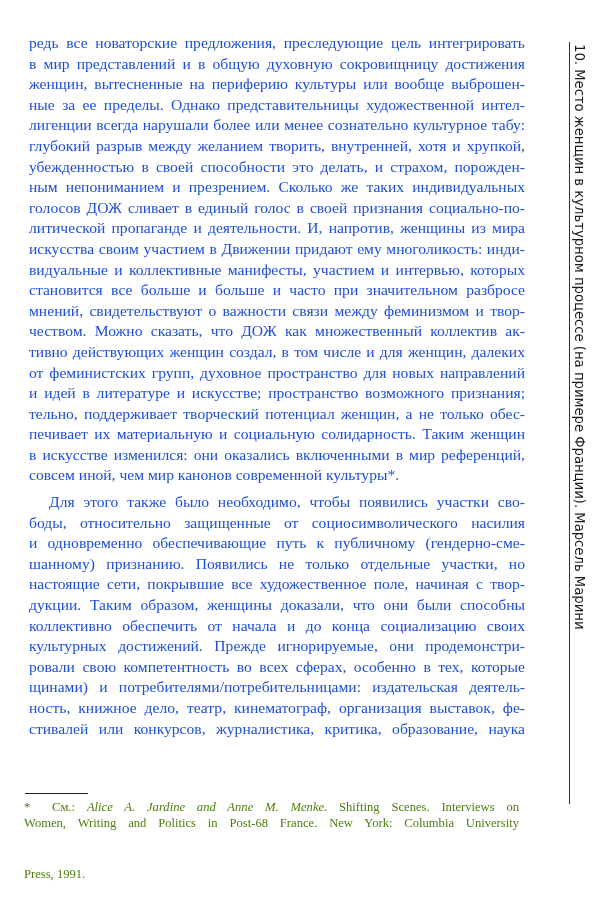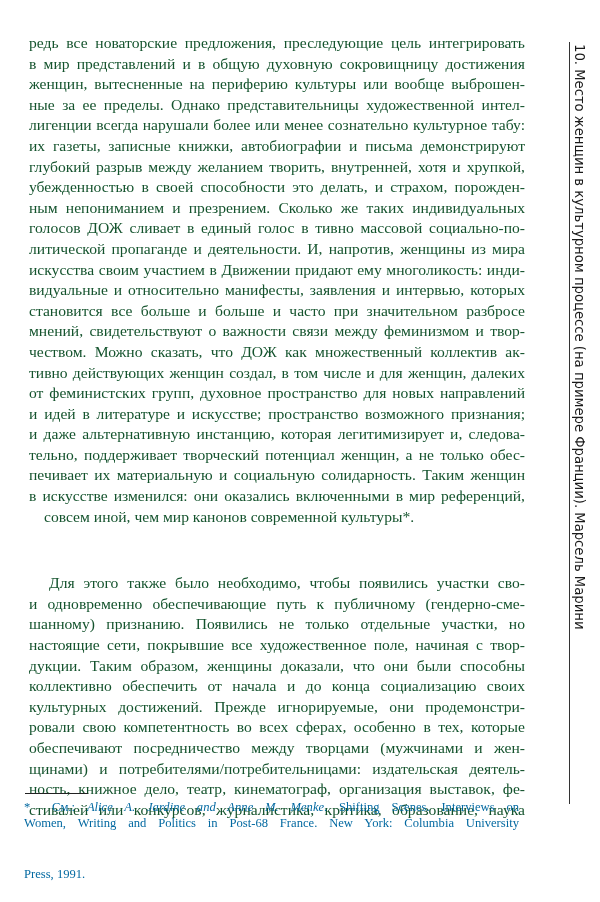--- a/index.html
+++ b/index.html
@@ -1,34 +1,34 @@
 <!DOCTYPE html>
 <html><head>
   <meta charset="utf-8">
   <style>
     html, body { margin: 0; padding: 0; background: #ffffff; }
     body { width: 600px; height: 902px; position: relative; overflow: hidden; }
     .page { position: absolute; left: 0; top: 0; width: 600px; height: 902px; background: #fff; }
     .body-text {
       position: absolute; left: 29px; top: 33px; width: 496px;
       font-family: "Liberation Serif", "DejaVu Serif", serif;
-      font-size: 15.6px; line-height: 20.6px; color: #14532d;
+      font-size: 15.6px; line-height: 20.6px; color: #1d4ed8;
     }
     .line { display: block; white-space: nowrap; text-align: justify; text-align-last: justify; height: 20.6px; overflow: hidden; }
-    .line.last { text-align-last: left; margin-left: 15px; }
-    .line.indent { padding-left: 20px; margin-top: 40px; }
+    .line.last { text-align-last: left; }
+    .line.indent { padding-left: 20px; }
     .para-gap { height: 6px; }
     .fn-rule {
       position: absolute; left: 25px; top: 793px; width: 63px; height: 0;
       border-top: 1px solid #222;
     }
     .footnote {
       position: absolute; left: 24px; top: 800px; width: 495px;
       font-family: "Liberation Serif", "DejaVu Serif", serif;
-      font-size: 12.6px; line-height: 15.5px; color: #0369a1;
+      font-size: 12.6px; line-height: 15.5px; color: #4d7c0f;
     }
     .footnote .fline { display: block; white-space: nowrap; text-align: justify; text-align-last: justify; }
     .footnote .fline.last { text-align-last: left; margin-top: 36px; }
     .footnote .star { display: inline-block; width: 28px; text-align: center; }
     .footnote i { font-style: italic; }
     .vrule {
       position: absolute; left: 569px; top: 42px; width: 0; height: 762px;
       border-left: 1px solid #333;
     }
     .running-head {
@@ -44,51 +44,49 @@
 
 <div class="page">
 
   <div class="body-text">
     <div>
       <span class="line">редь все новаторские предложения, преследующие цель интегрировать</span>
       <span class="line">в мир представлений и в общую духовную сокровищницу достижения</span>
       <span class="line">женщин, вытесненные на периферию культуры или вообще выброшен-</span>
       <span class="line">ные за ее пределы. Однако представительницы художественной интел-</span>
       <span class="line">лигенции всегда нарушали более или менее сознательно культурное табу:</span>
-      <span class="line">их газеты, записные книжки, автобиографии и письма демонстрируют</span>
       <span class="line">глубокий разрыв между желанием творить, внутренней, хотя и хрупкой,</span>
       <span class="line">убежденностью в своей способности это делать, и страхом, порожден-</span>
       <span class="line">ным непониманием и презрением. Сколько же таких индивидуальных</span>
-      <span class="line">голосов ДОЖ сливает в единый голос в тивно массовой социально-по-</span>
+      <span class="line">голосов ДОЖ сливает в единый голос в своей признания социально-по-</span>
       <span class="line">литической пропаганде и деятельности. И, напротив, женщины из мира</span>
       <span class="line">искусства своим участием в Движении придают ему многоликость: инди-</span>
-      <span class="line">видуальные и относительно манифесты, заявления и интервью, которых</span>
+      <span class="line">видуальные и коллективные манифесты, участием и интервью, которых</span>
       <span class="line">становится все больше и больше и часто при значительном разбросе</span>
       <span class="line">мнений, свидетельствуют о важности связи между феминизмом и твор-</span>
       <span class="line">чеством. Можно сказать, что ДОЖ как множественный коллектив ак-</span>
       <span class="line">тивно действующих женщин создал, в том числе и для женщин, далеких</span>
       <span class="line">от феминистских групп, духовное пространство для новых направлений</span>
       <span class="line">и идей в литературе и искусстве; пространство возможного признания;</span>
-      <span class="line">и даже альтернативную инстанцию, которая легитимизирует и, следова-</span>
       <span class="line">тельно, поддерживает творческий потенциал женщин, а не только обес-</span>
       <span class="line">печивает их материальную и социальную солидарность. Таким женщин</span>
       <span class="line">в искусстве изменился: они оказались включенными в мир референций,</span>
       <span class="line last">совсем иной, чем мир канонов современной культуры*.</span>
     </div>
     <div class="para-gap"></div>
     <div>
       <span class="line indent">Для этого также было необходимо, чтобы появились участки сво-</span>
+      <span class="line">боды, относительно защищенные от социосимволического насилия</span>
       <span class="line">и одновременно обеспечивающие путь к публичному (гендерно-сме-</span>
       <span class="line">шанному) признанию. Появились не только отдельные участки, но</span>
       <span class="line">настоящие сети, покрывшие все художественное поле, начиная с твор-</span>
       <span class="line">дукции. Таким образом, женщины доказали, что они были способны</span>
       <span class="line">коллективно обеспечить от начала и до конца социализацию своих</span>
       <span class="line">культурных достижений. Прежде игнорируемые, они продемонстри-</span>
       <span class="line">ровали свою компетентность во всех сферах, особенно в тех, которые</span>
-      <span class="line">обеспечивают посредничество между творцами (мужчинами и жен-</span>
       <span class="line">щинами) и потребителями/потребительницами: издательская деятель-</span>
       <span class="line">ность, книжное дело, театр, кинематограф, организация выставок, фе-</span>
       <span class="line">стивалей или конкурсов, журналистика, критика, образование, наука</span>
     </div>
   </div>
 
   <div class="fn-rule"></div>
 
   <div class="footnote">
     <span class="fline"><span class="star">*</span><span>См.:</span> <i>Alice A. Jardine and Anne M. Menke</i><span>. Shifting Scenes. Interviews on</span></span>

